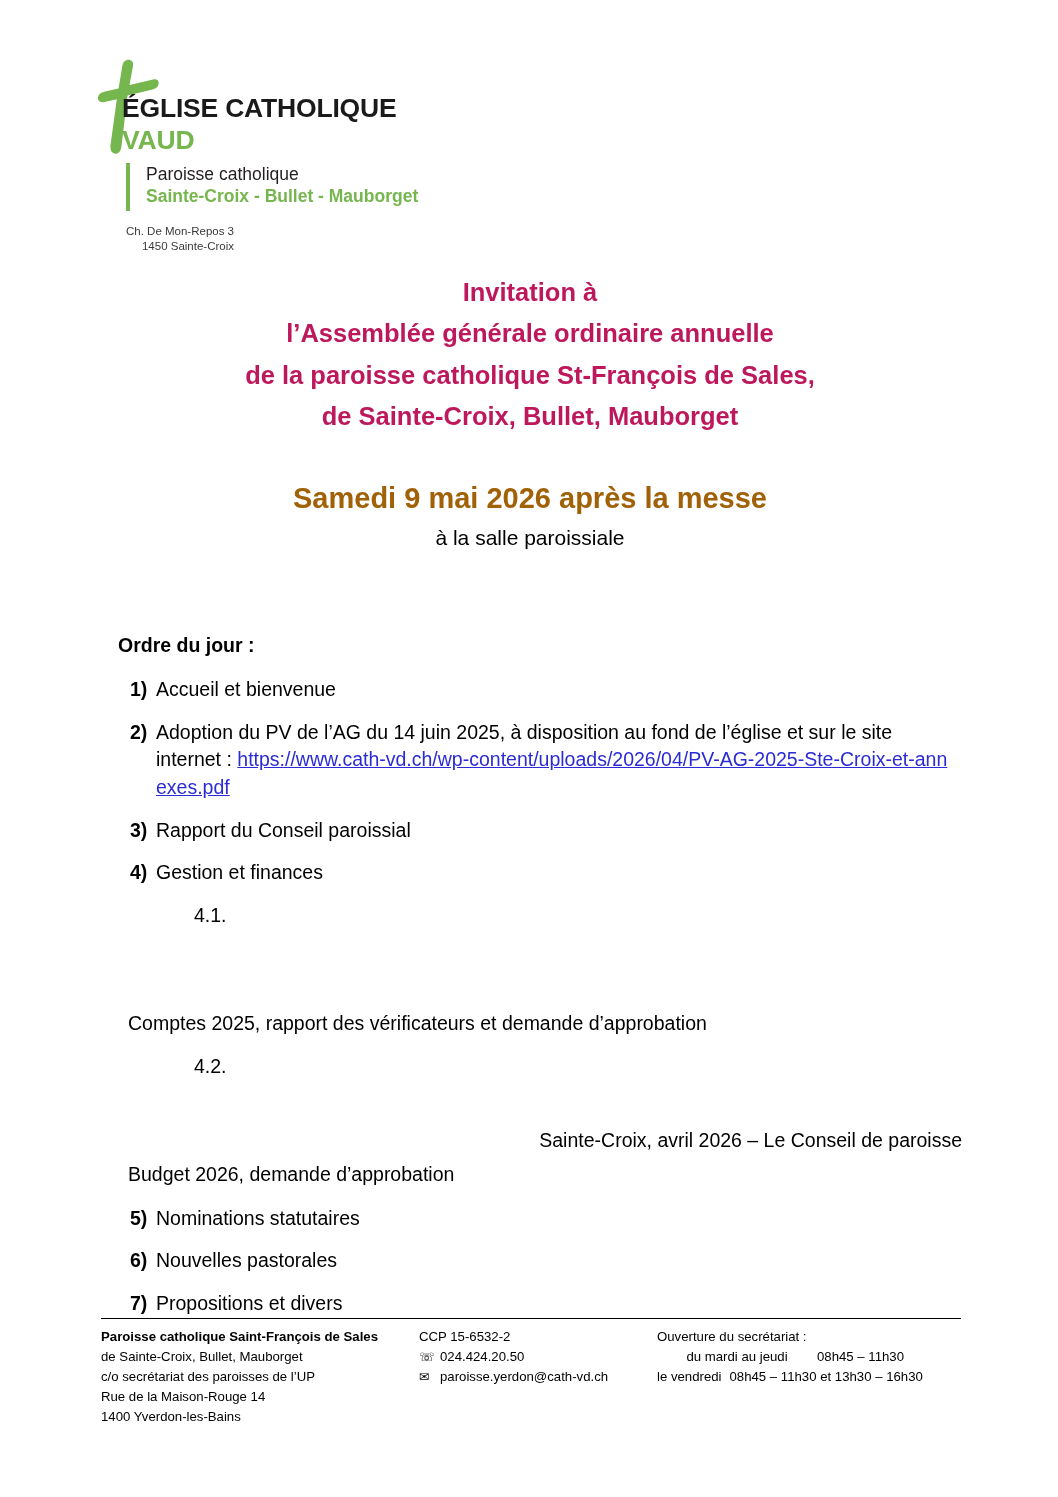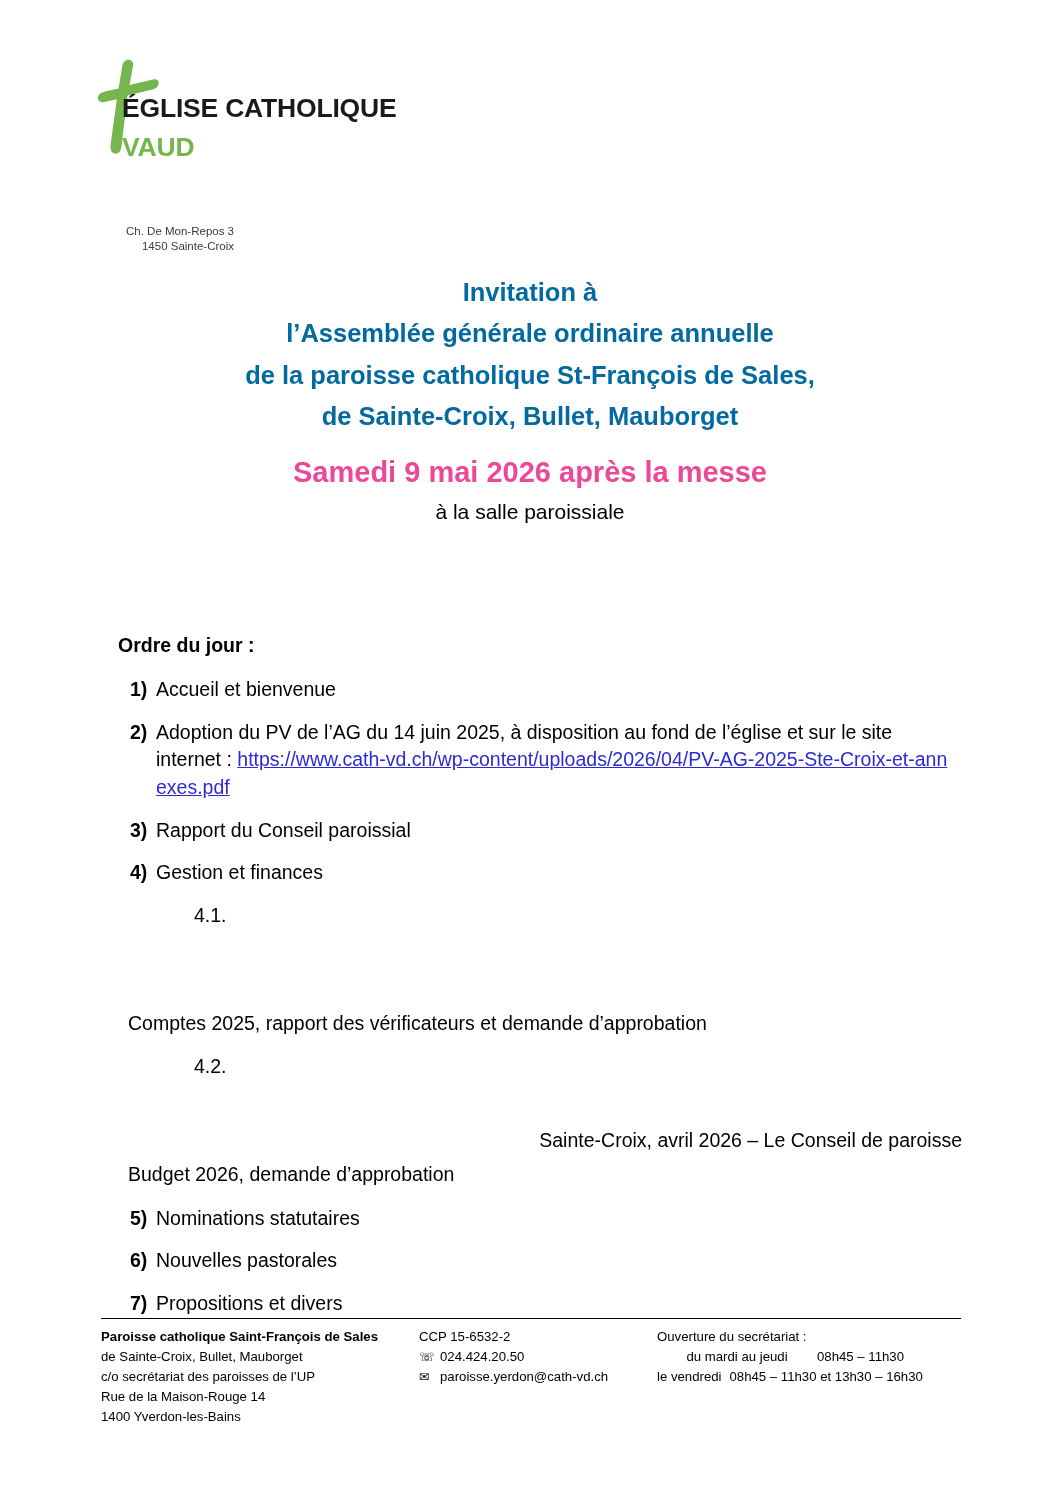--- a/index.html
+++ b/index.html
@@ -53,21 +53,21 @@
     line-height: 1.0;
     white-space: nowrap;
   }
   .brand-line2 {
     font-family: "Liberation Sans", sans-serif;
     font-weight: bold;
     font-size: 26.5px;
     letter-spacing: -0.2px;
     color: #76b64e;
     line-height: 1.05;
-    margin-top: 12px;
+    margin-top: 5px;
     white-space: nowrap;
   }
 
   .parish-block {
     position: absolute;
     left: 30px;
     top: 105px;
     padding-left: 16px;
     border-left: 4px solid #76b64e;
     height: 48px;
@@ -100,28 +100,28 @@
     position: absolute;
     left: 100px;
     top: 272px;
     width: 860px;
     text-align: center;
   }
   .title-line {
     font-size: 25.5px;
     font-weight: bold;
     line-height: 1.62;
-    color: #0369a1;
+    color: #be185d;
   }
   .title-main {
     font-size: 29px;
     font-weight: bold;
     line-height: 1.5;
-    margin-top: 14px;
-    color: #ec4899;
+    margin-top: 40px;
+    color: #a16207;
   }
   .title-sub {
     font-size: 21px;
     font-weight: normal;
     line-height: 1.45;
     margin-top: 2px;
     color: #000;
   }
 
   
@@ -234,20 +234,24 @@
     <div class="brand-row">
       <svg class="cross-logo" viewBox="0 0 70 100" aria-hidden="true">
         <path d="M31 2 C34 1 38 3 37 8 L33.5 27 L57 21.5 C61 20.5 63.5 23 62.5 26.5 C61.8 29.5 59 31 55.5 31.8 L31.5 37.5 L25.5 88 C25 93.5 22 96.5 18.5 95.5 C15 94.5 14 91 14.6 86.5 L20.8 41.2 L8.5 44 C4.5 44.8 1.5 43 2 39.5 C2.5 36.2 5.2 34.5 9 33.6 L22.6 30.4 L26.2 8.5 C26.8 4.8 28.3 2.6 31 2 Z" fill="#76b64e"></path>
       </svg>
       <div class="brand-words">
         <div class="brand-line1">ÉGLISE CATHOLIQUE</div>
         <div class="brand-line2">VAUD</div>
       </div>
     </div>
 
+    <div class="parish-block">
+      <div class="parish-line1">Paroisse catholique</div>
+      <div class="parish-line2">Sainte-Croix - Bullet - Mauborget</div>
+    </div>
 
     <div class="addr-block">
       <div>Ch. De Mon-Repos 3</div>
       <div>1450 Sainte-Croix</div>
     </div>
   </div>
 
   <div class="title-block">
     <div class="title-line">Invitation à</div>
     <div class="title-line">l’Assemblée générale ordinaire annuelle</div>

